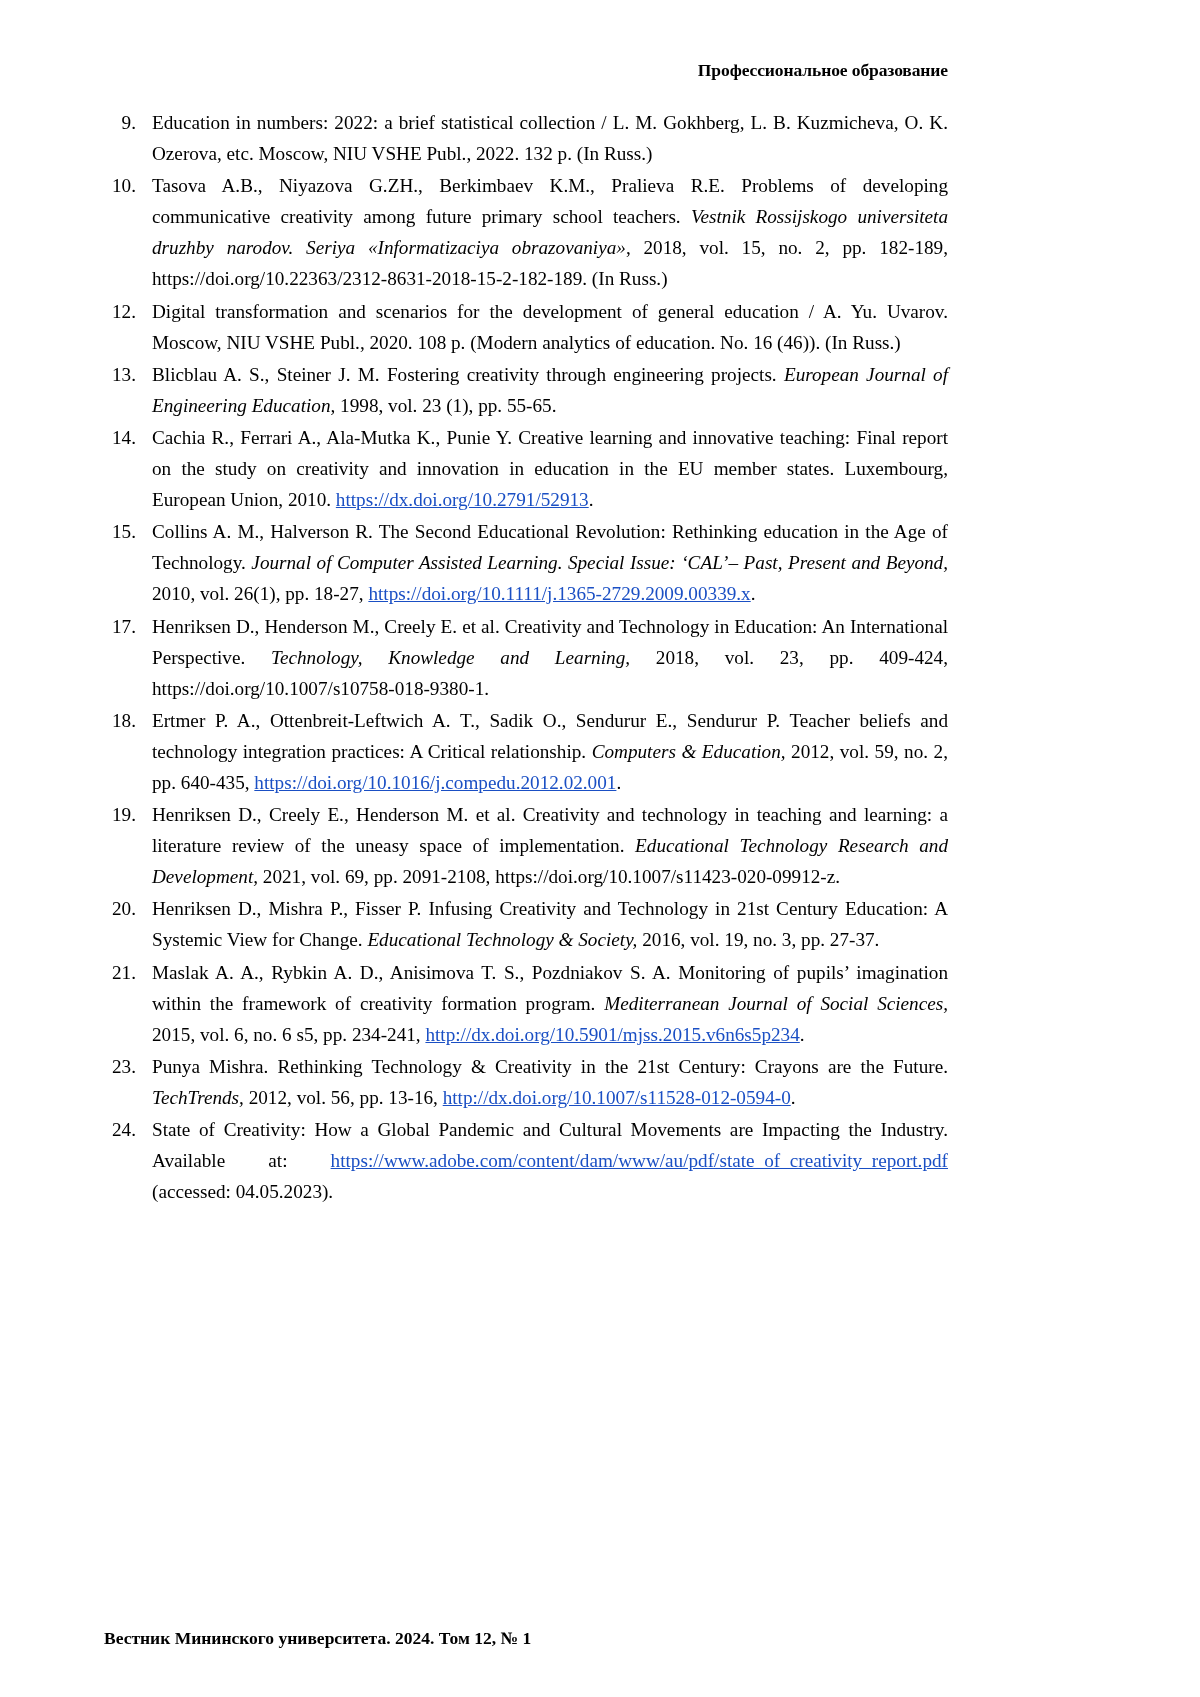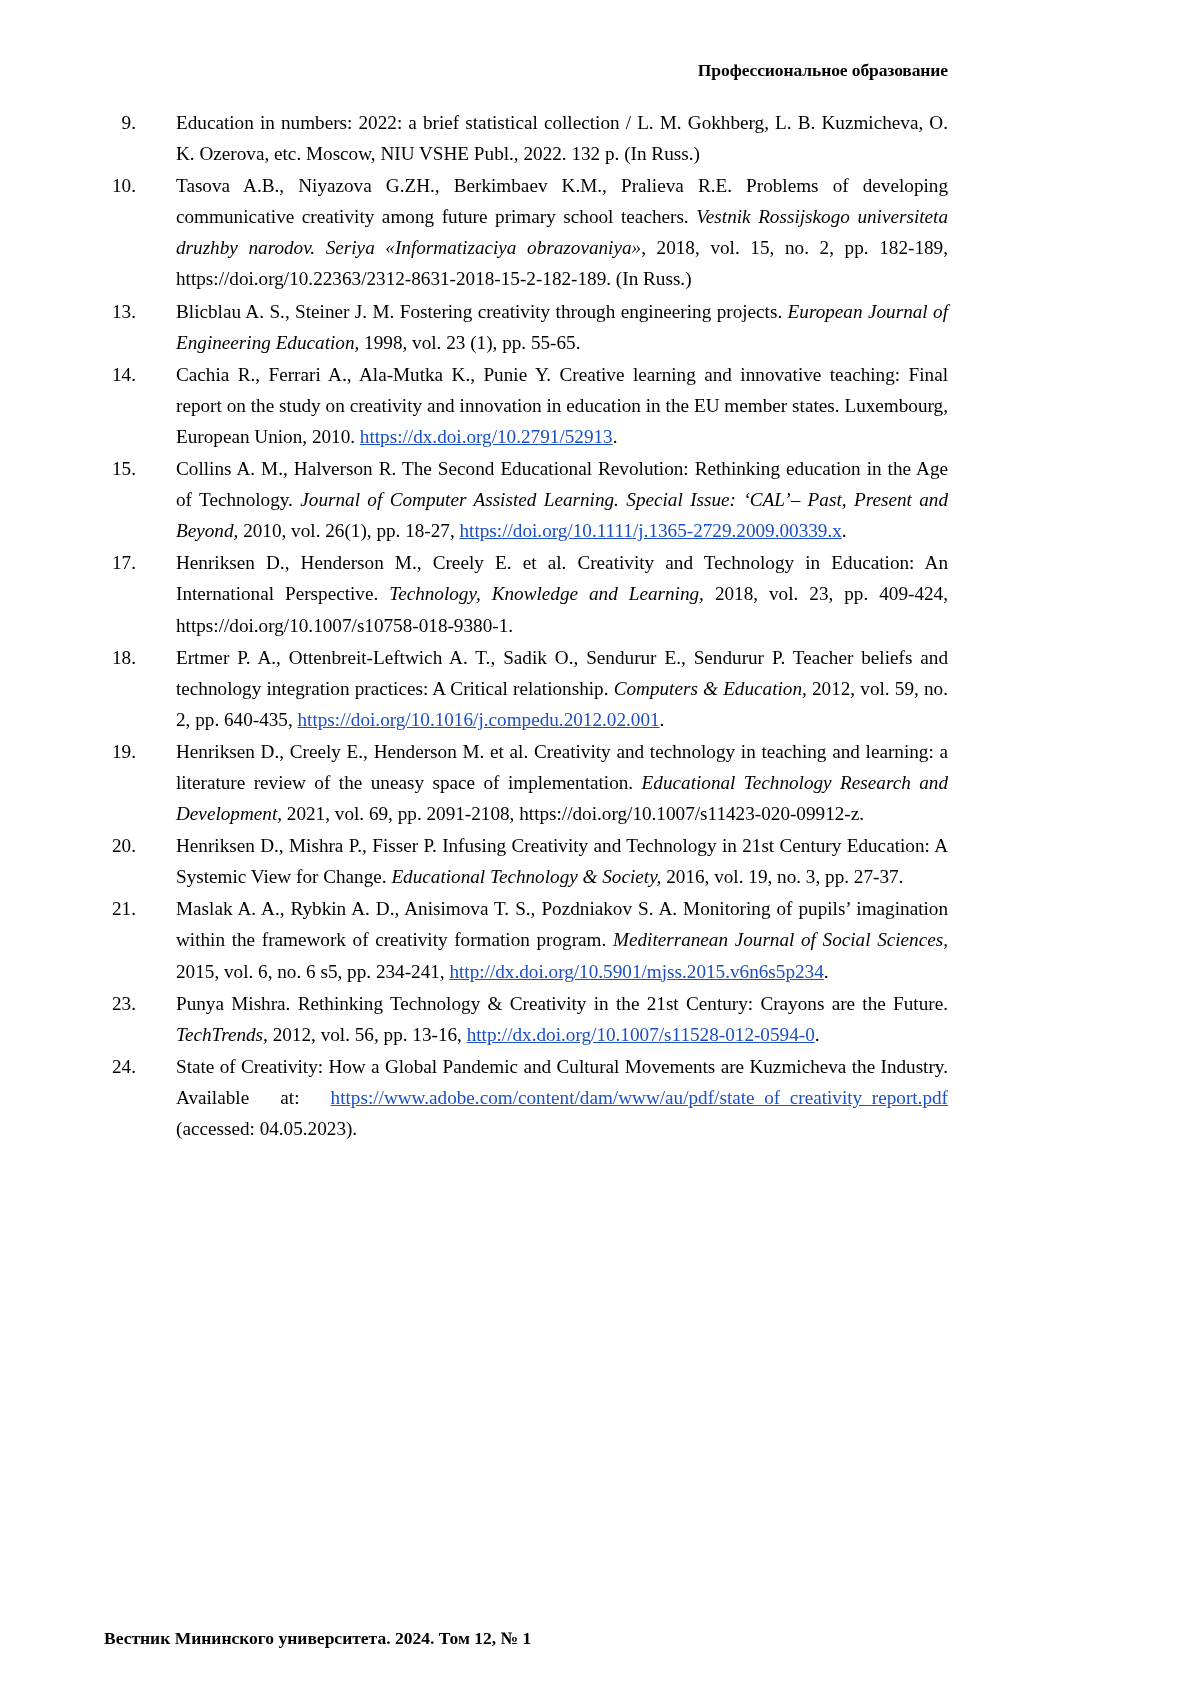--- a/index.html
+++ b/index.html
@@ -47,21 +47,20 @@
     text-align: right;
     padding-right: 16px;
     box-sizing: border-box;
     white-space: nowrap;
   }
   .ref-text {
     flex: 1 1 auto;
     text-align: justify;
     text-justify: inter-word;
     hyphens: none;
-    margin-left: 24px;
   }
   .ref-text i {
     font-style: italic;
   }
   .ref-text .lnk {
     color: #1a4fc4;
     text-decoration: underline;
     word-break: break-all;
   }
   .footer {
@@ -81,20 +80,24 @@
   <div class="header">Профессиональное образование</div>
 
   <ol class="ref-list">
       <li class="ref-item">
         <span class="ref-num">9.</span>
         <span class="ref-text"><span>Education in numbers: 2022: a brief statistical collection / L. M. Gokhberg, L. B. Kuzmicheva, O. K. Ozerova, etc. Moscow, NIU VSHE Publ., 2022. 132 p. (In Russ.)</span></span>
       </li>
       <li class="ref-item">
         <span class="ref-num">10.</span>
         <span class="ref-text"><span>Tasova A.B., Niyazova G.ZH., Berkimbaev K.M., Pralieva R.E. Problems of developing communicative creativity among future primary school teachers. </span><i>Vestnik Rossijskogo universiteta druzhby narodov. Seriya «Informatizaciya obrazovaniya»</i><span>, 2018, vol. 15, no. 2, pp. 182-189, https://doi.org/10.22363/2312-8631-2018-15-2-182-189. (In Russ.)</span></span>
+      </li>
+      <li class="ref-item">
+        <span class="ref-num">12.</span>
+        <span class="ref-text"><span>Digital transformation and scenarios for the development of general education / A. Yu. Uvarov. Moscow, NIU VSHE Publ., 2020. 108 p. (Modern analytics of education. No. 16 (46)). (In Russ.)</span></span>
       </li>
       <li class="ref-item">
         <span class="ref-num">13.</span>
         <span class="ref-text"><span>Blicblau A. S., Steiner J. M. Fostering creativity through engineering projects. </span><i>European Journal of Engineering Education,</i><span> 1998, vol. 23 (1), pp. 55-65.</span></span>
       </li>
       <li class="ref-item">
         <span class="ref-num">14.</span>
         <span class="ref-text"><span>Cachia R., Ferrari A., Ala-Mutka K., Punie Y. Creative learning and innovative teaching: Final report on the study on creativity and innovation in education in the EU member states. Luxembourg, European Union, 2010. </span><a class="lnk" href="#">https://dx.doi.org/10.2791/52913</a><span>.</span></span>
       </li>
       <li class="ref-item">
@@ -120,19 +123,19 @@
       <li class="ref-item">
         <span class="ref-num">21.</span>
         <span class="ref-text"><span>Maslak A. A., Rybkin A. D., Anisimova T. S., Pozdniakov S. A. Monitoring of pupils’ imagination within the framework of creativity formation program. </span><i>Mediterranean Journal of Social Sciences,</i><span> 2015, vol. 6, no. 6 s5, pp. 234-241, </span><a class="lnk" href="#">http://dx.doi.org/10.5901/mjss.2015.v6n6s5p234</a><span>.</span></span>
       </li>
       <li class="ref-item">
         <span class="ref-num">23.</span>
         <span class="ref-text"><span>Punya Mishra. Rethinking Technology &amp; Creativity in the 21st Century: Crayons are the Future. </span><i>TechTrends,</i><span> 2012, vol. 56, pp. 13-16, </span><a class="lnk" href="#">http://dx.doi.org/10.1007/s11528-012-0594-0</a><span>.</span></span>
       </li>
       <li class="ref-item">
         <span class="ref-num">24.</span>
-        <span class="ref-text"><span>State of Creativity: How a Global Pandemic and Cultural Movements are Kuzmicheva the Industry. Available at: </span><a class="lnk" href="#">https://www.adobe.com/content/dam/www/au/pdf/state_of_creativity_report.pdf</a><span> (accessed: 04.05.2023).</span></span>
+        <span class="ref-text"><span>State of Creativity: How a Global Pandemic and Cultural Movements are Impacting the Industry. Available at: </span><a class="lnk" href="#">https://www.adobe.com/content/dam/www/au/pdf/state_of_creativity_report.pdf</a><span> (accessed: 04.05.2023).</span></span>
       </li>
     </ol>
 
   <div class="footer">Вестник Мининского университета. 2024. Том 12, № 1</div>
 
 </div>
 
 </body></html>

